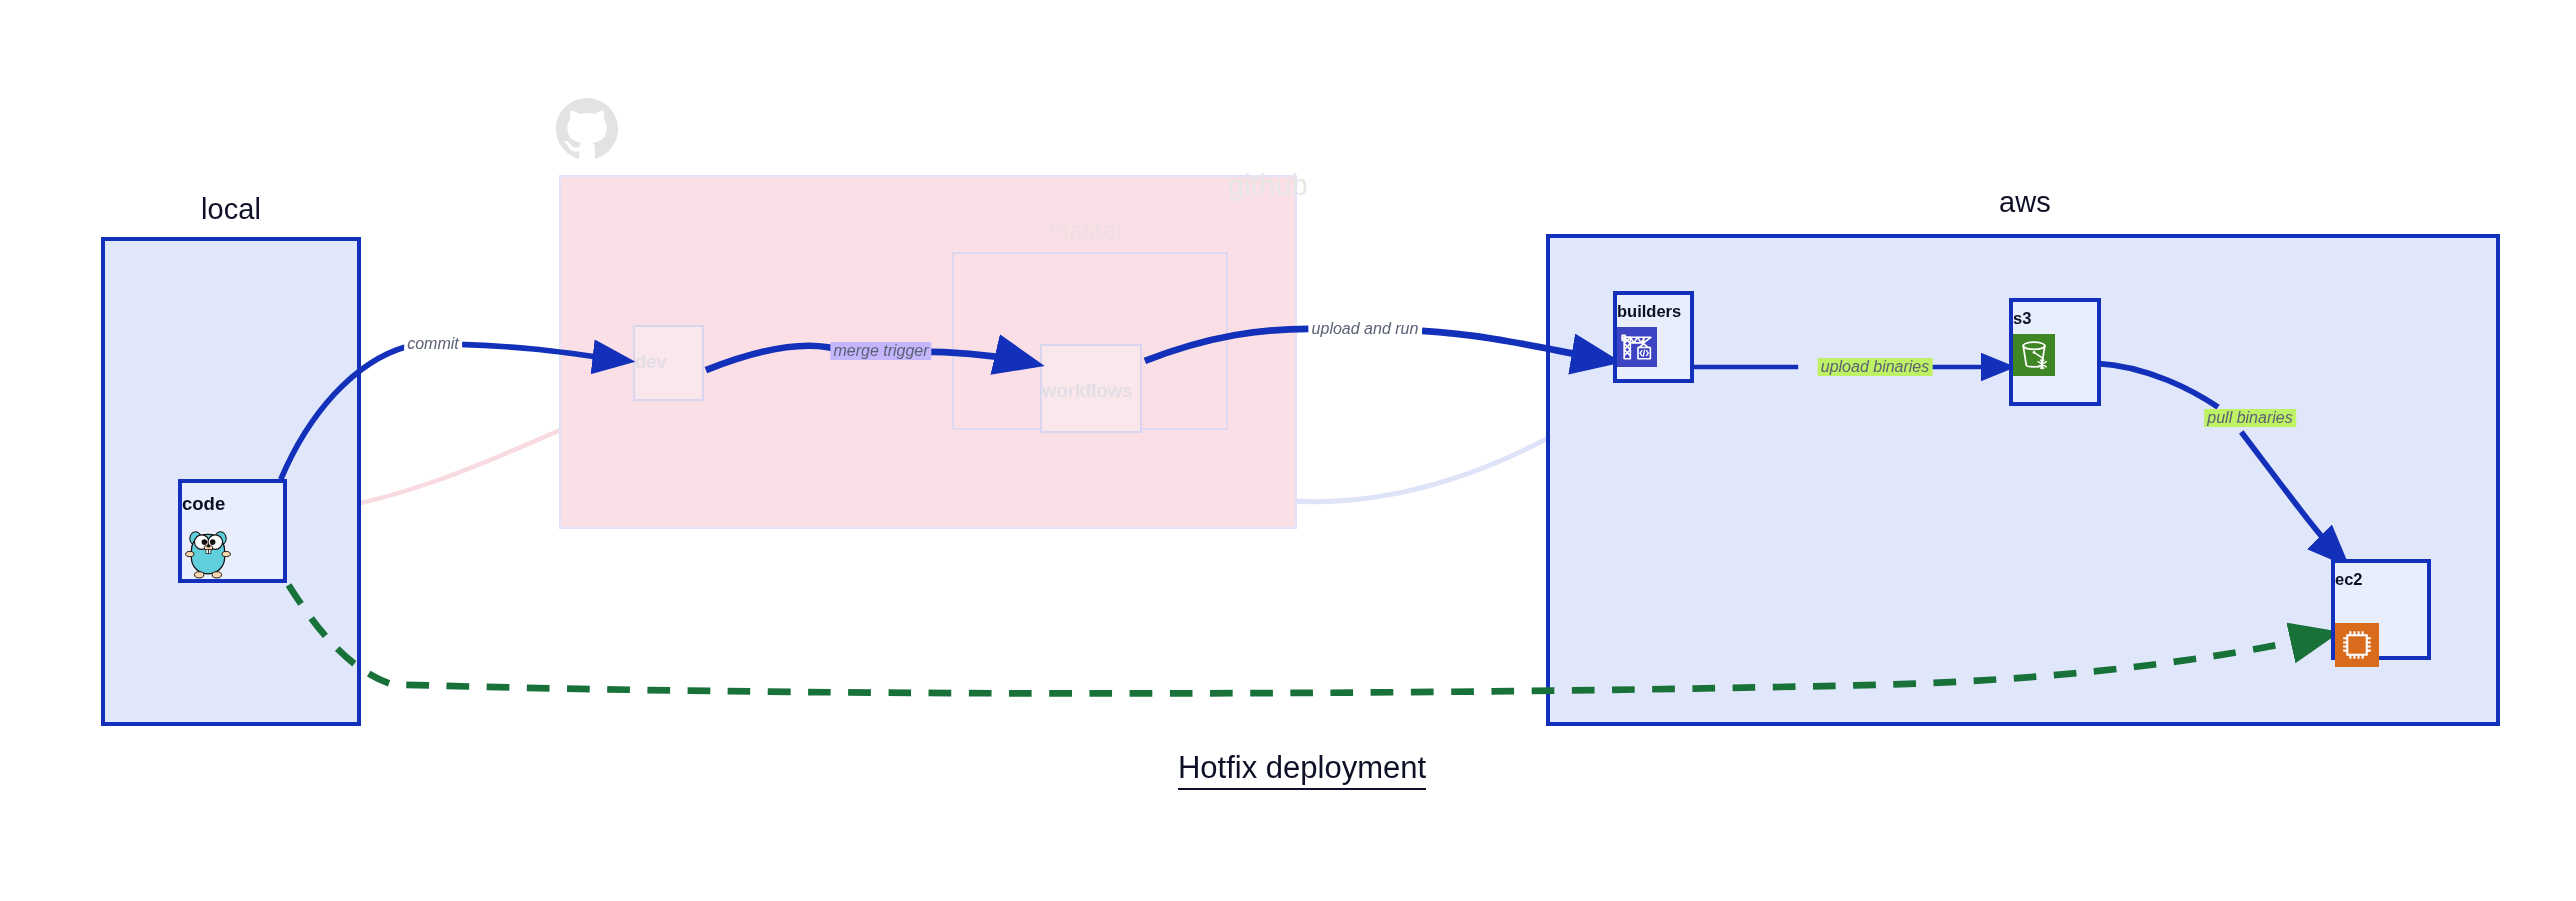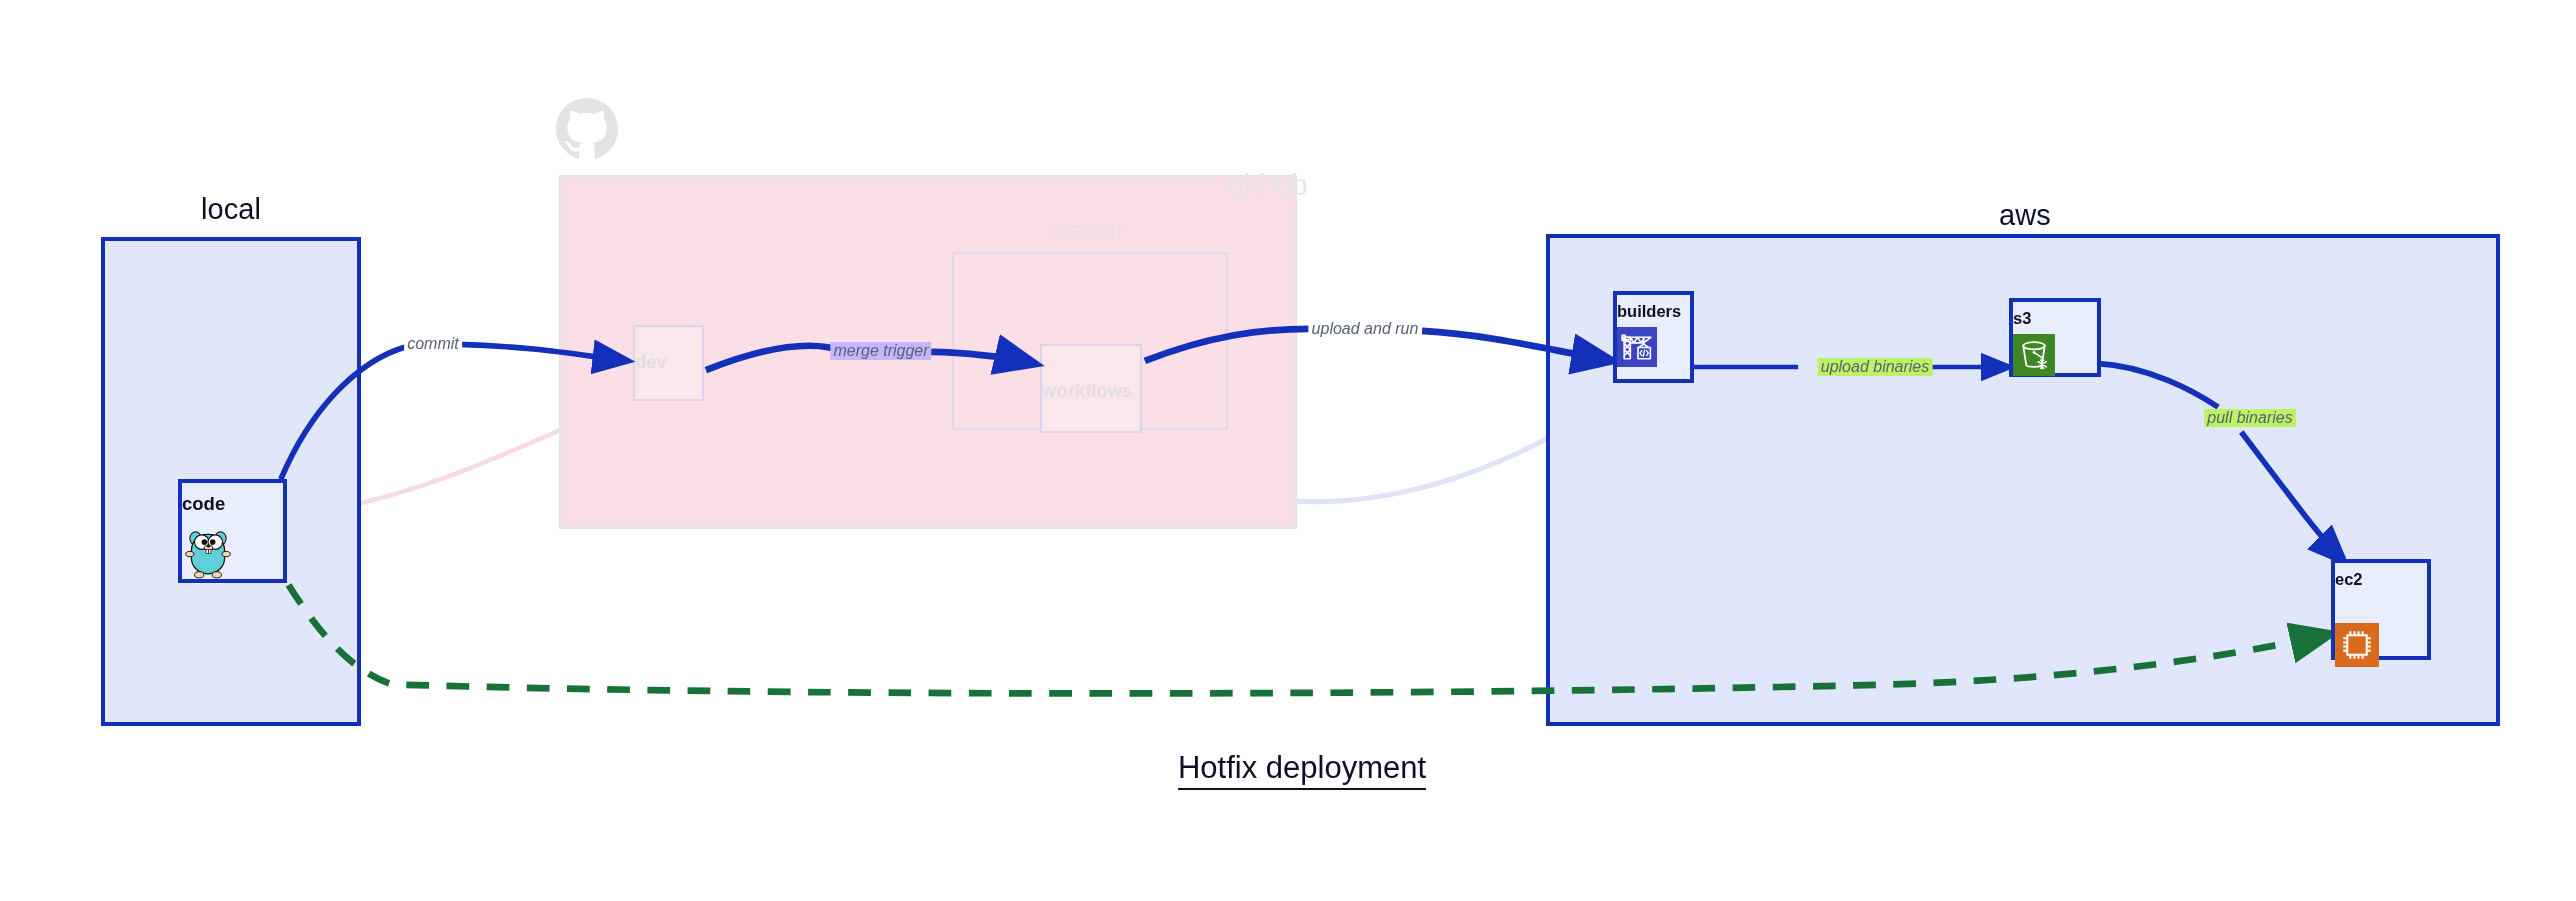--- a/index.html
+++ b/index.html
@@ -71,21 +71,21 @@
       0 1.07-.01 1.93-.01 2.2 0 .21.15.46.55.38A8.01 8.01 0 0 0 16 8c0-4.42-3.58-8-8-8z"></path>
   </svg>
 
   <div class="frame-faded" style="left:952px;top:252px;width:276px;height:178px;"></div>
   <div class="grp-title faded" style="left:1048px;top:216px;font-size:25px;color:#efdfe3;">master</div>
 
   <div class="grp blue" style="left:101px;top:237px;width:260px;height:489px;"></div>
   <div class="grp-title" style="left:201px;top:193px;">local</div>
 
   <div class="grp blue" style="left:1546px;top:234px;width:954px;height:492px;"></div>
-  <div class="grp-title" style="left:1999px;top:199px;">aws</div>
+  <div class="grp-title" style="left:1999px;top:186px;">aws</div>
 
   <div class="node faded" style="left:633px;top:325px;width:71px;height:76px;">
     <div class="node-label" style="margin-top:24px;">dev</div>
   </div>
 
   <div class="node faded" style="left:1040px;top:344px;width:102px;height:89px;">
     <div class="node-label" style="margin-top:34px;">workflows</div>
   </div>
 
   <svg class="layer" viewBox="0 0 5054 1750" width="2604" height="902">
@@ -175,21 +175,21 @@
 
           <path d="M52,20 L52,33 M43,40 L52,33 L61,40"></path>
 
           <rect x="41" y="40" width="24" height="22"></rect>
           <path d="M49,45 L45,51 L49,57 M57,45 L61,51 L57,57 M54,44 L51,58" stroke-width="2.6"></path>
         </g>
       </svg>
     </div>
   </div>
 
-  <div class="node" style="left:2009px;top:298px;width:92px;height:79px;">
+  <div class="node" style="left:2009px;top:298px;width:92px;height:108px;">
     <div class="node-label" style="margin-top:7.2px;font-size:16.5px;">s3</div>
     <div class="node-icon" style="margin-top:6.2px;">
       <svg width="42" height="42" viewBox="0 0 82 82">
         <rect x="0" y="0" width="82" height="82" fill="#3f8624"></rect>
         <g fill="none" stroke="#ffffff" stroke-width="3.4" stroke-linecap="round" stroke-linejoin="round">
           <ellipse cx="41" cy="23" rx="21" ry="7"></ellipse>
           <path d="M20,23 L26,61 C26,65 56,65 56,61 L62,23"></path>
 
           <path d="M41,36 L58,47" stroke-width="3"></path>
           <circle cx="41" cy="36" r="2.6" fill="#ffffff" stroke="none"></circle>

